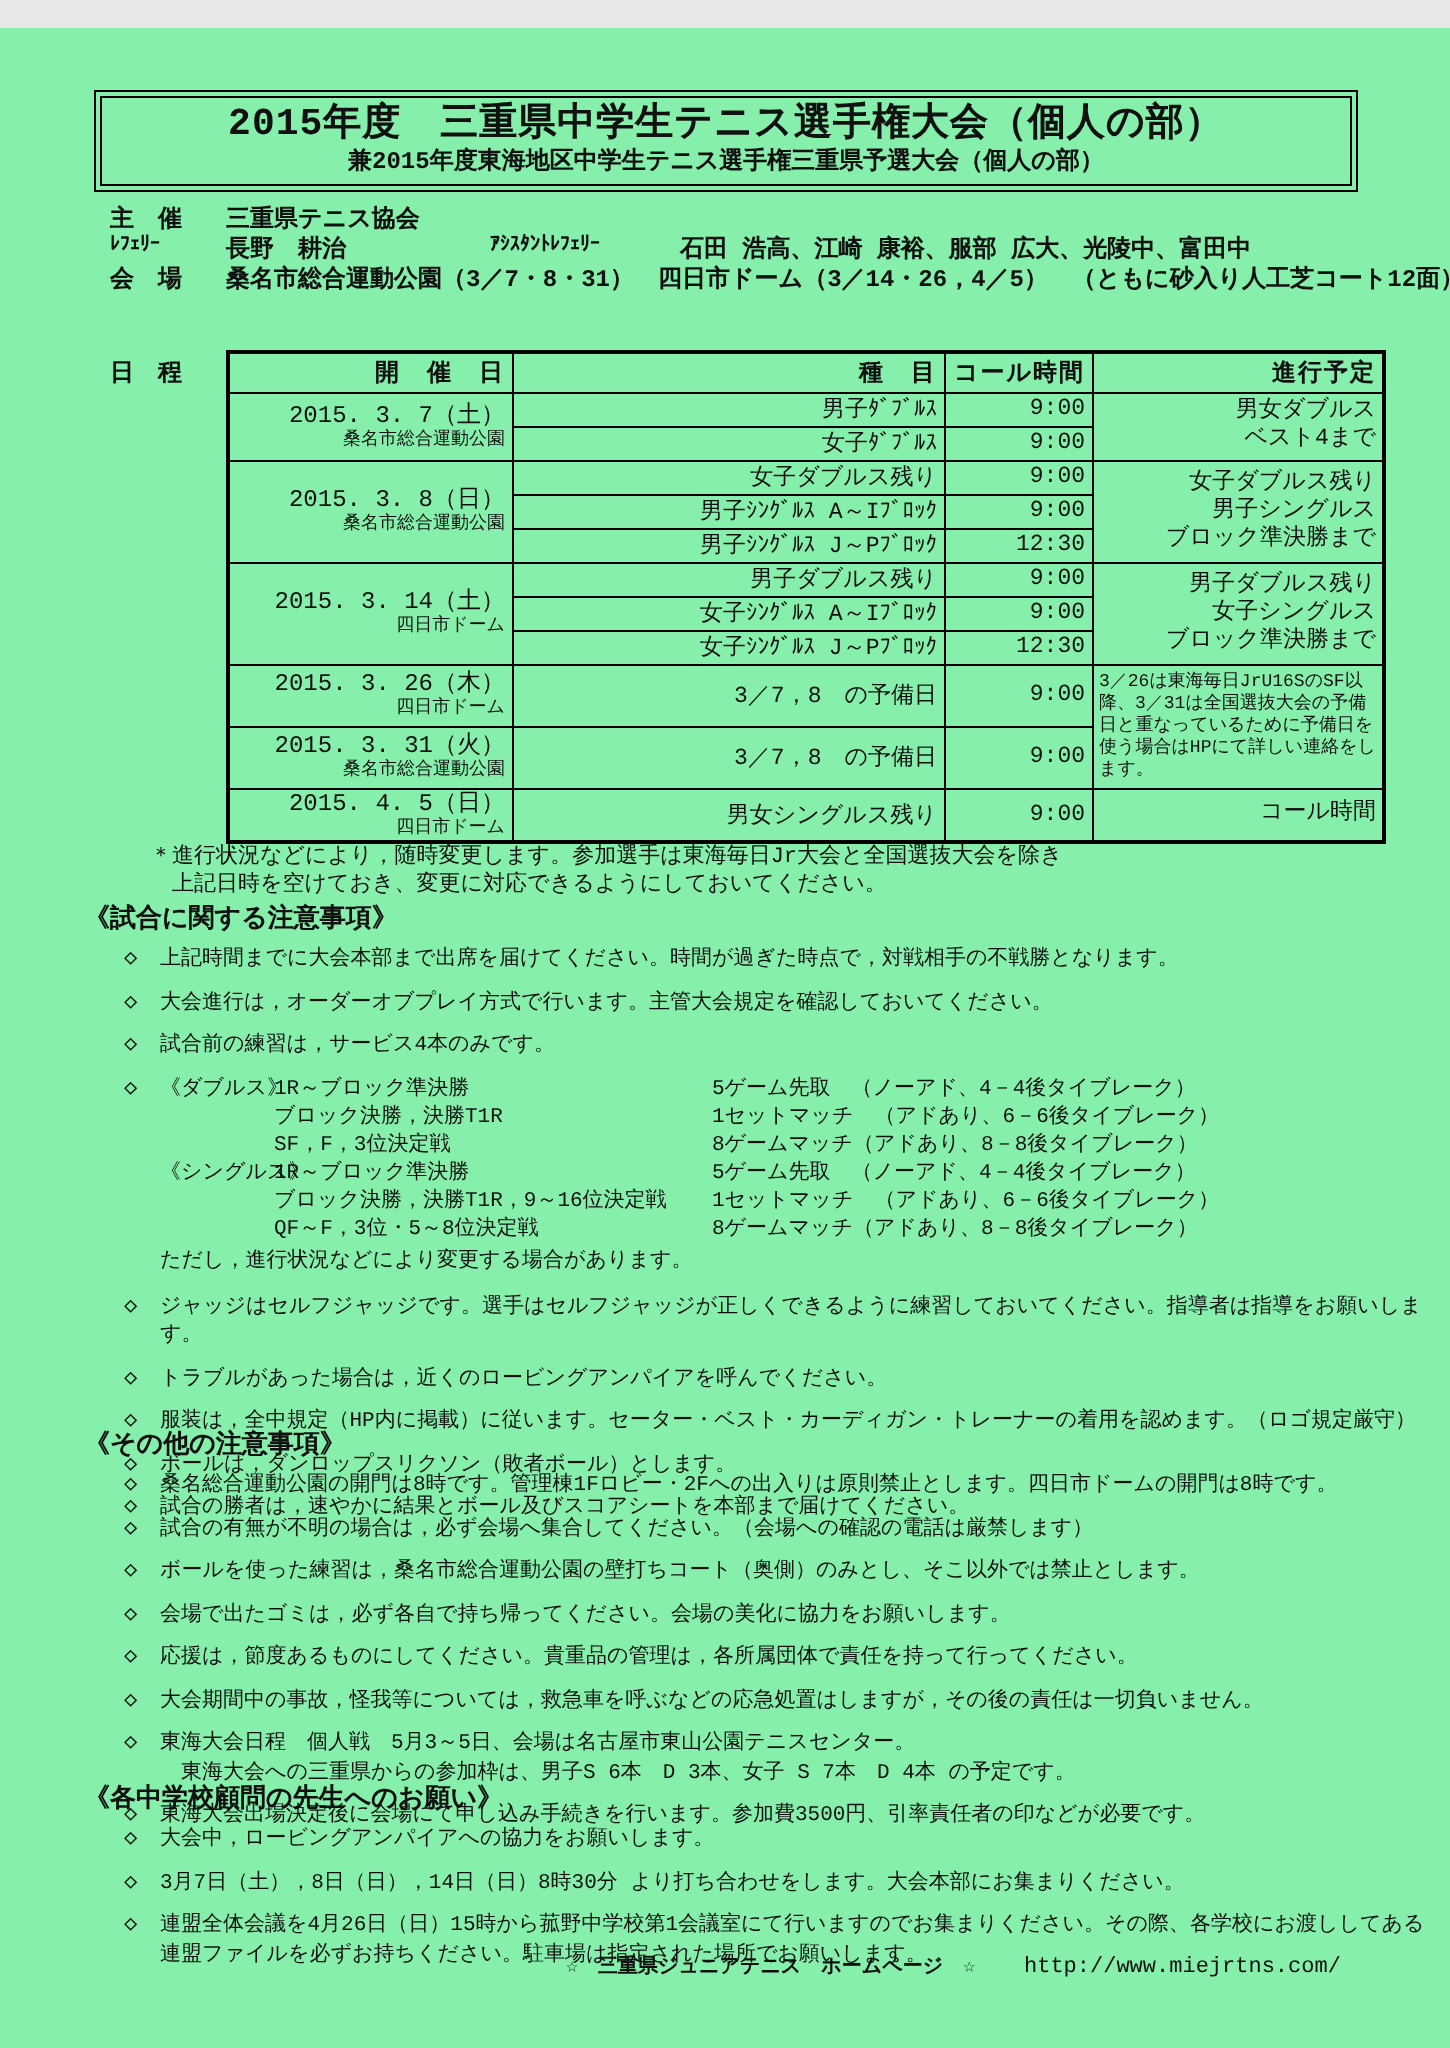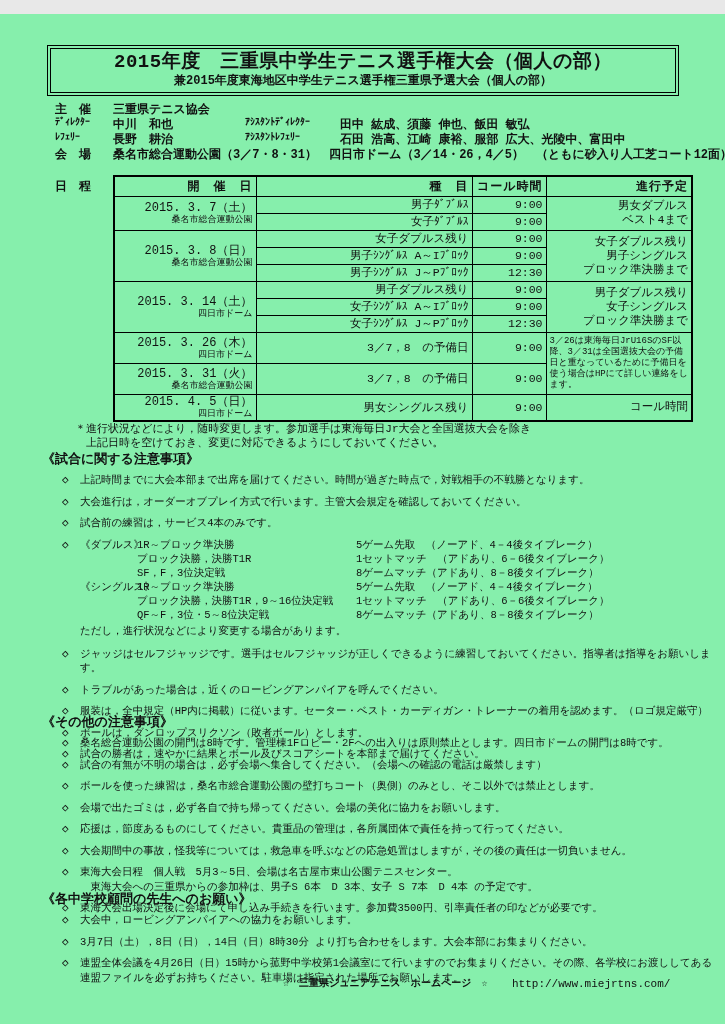--- a/index.html
+++ b/index.html
@@ -78,26 +78,20 @@
       <div class="title-sub">兼2015年度東海地区中学生テニス選手権三重県予選大会（個人の部）</div>
     </div>
   </div>
 
   <div class="header-info">
     <div class="info-row">
       <span class="lab">主　催</span>
       <span class="val">三重県テニス協会</span>
     </div>
     <div class="info-row row-staff">
-      <span class="lab kana">ﾃﾞｨﾚｸﾀｰ</span>
-      <span class="val">中川　和也</span>
-      <span class="lab2 kana">ｱｼｽﾀﾝﾄﾃﾞｨﾚｸﾀｰ</span>
-      <span class="val2">田中 紘成、須藤 伸也、飯田 敏弘</span>
-    </div>
-    <div class="info-row row-staff">
       <span class="lab kana">ﾚﾌｪﾘｰ</span>
       <span class="val">長野　耕治</span>
       <span class="lab2 kana">ｱｼｽﾀﾝﾄﾚﾌｪﾘｰ</span>
       <span class="val2">石田 浩高、江崎 康裕、服部 広大、光陵中、富田中</span>
     </div>
     <div class="info-row">
       <span class="lab">会　場</span>
       <span class="val">桑名市総合運動公園（3／7・8・31）　四日市ドーム（3／14・26，4／5）　（ともに砂入り人工芝コート12面）</span>
     </div>
   </div>

